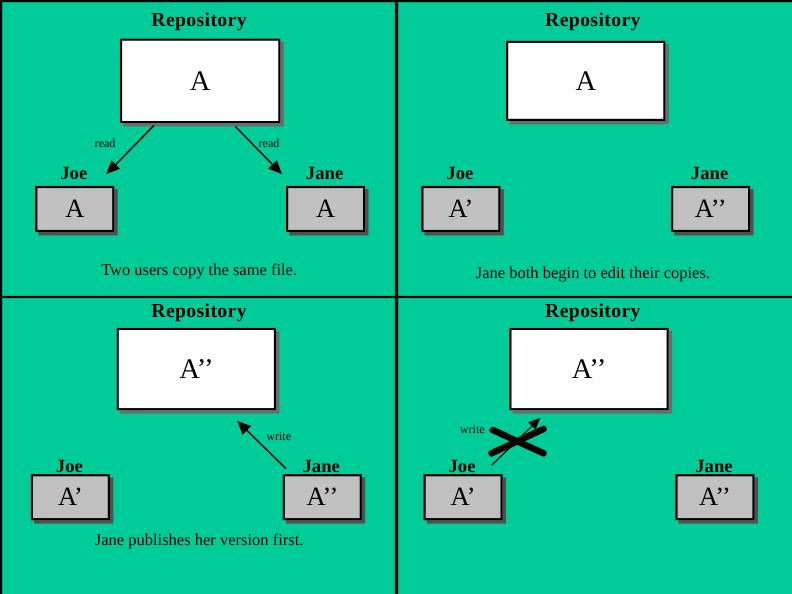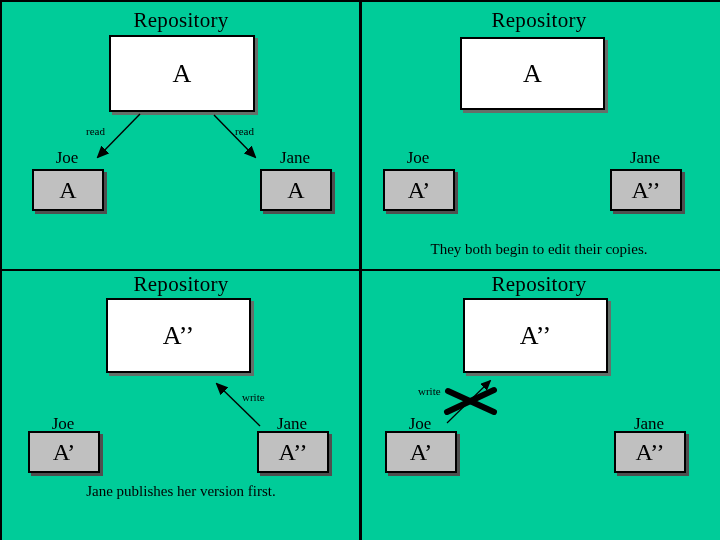--- a/index.html
+++ b/index.html
@@ -11,34 +11,34 @@
   }
   .divider-v{position:absolute;left:357px;top:0;width:3px;height:540px;background:#000;}
   .divider-h{position:absolute;left:0;top:267px;width:720px;height:2px;background:#000;}
   .quad{position:absolute;width:358px;height:268px;}
   #q1{left:0;top:0;}
   #q2{left:358px;top:0;}
   #q3{left:0;top:268px;}
   #q4{left:358px;top:268px;}
   .title{
     position:absolute;left:0;top:6px;width:100%;text-align:center;
-    font-weight:normal;font-size:21px;letter-spacing:0.3px;
+    font-weight:bold;font-size:18px;letter-spacing:0.3px;
   }
   #q3 .title,#q4 .title{top:2px;}
   .repobox{
     position:absolute;background:#FFFFFF;border:2px solid #000;
     box-shadow:3px 3px 0 #646F69;
     display:flex;align-items:center;justify-content:center;font-size:26px;
   }
   .filebox{
     position:absolute;width:68px;height:38px;background:#C0C0C0;border:2px solid #000;
     box-shadow:3px 3px 0 #4F4F4F;
     display:flex;align-items:center;justify-content:center;font-size:24px;
   }
-  .username{position:absolute;width:72px;text-align:center;font-weight:normal;font-size:17px;}
+  .username{position:absolute;width:72px;text-align:center;font-weight:bold;font-size:17px;}
   .arrowlabel{position:absolute;font-size:11px;}
   .caption{position:absolute;left:0;width:100%;text-align:center;font-size:15px;}
   svg.arrows{position:absolute;left:0;top:0;width:358px;height:268px;pointer-events:none;}
 </style>
 </head>
 <body>
 
 <div id="stage">
 
   <div class="quad" id="q1">
@@ -58,36 +58,37 @@
     <div class="arrowlabel" style="left:84px;top:123px;">read</div>
     <div class="arrowlabel" style="left:233px;top:123px;">read</div>
     <div class="username" style="left:29px;top:146px;">Joe</div>
     <div class="filebox" style="left:30px;top:167px;">
       <span>A</span>
     </div>
     <div class="username" style="left:257px;top:146px;">Jane</div>
     <div class="filebox" style="left:258px;top:167px;">
       <span>A</span>
     </div>
+    <div class="caption" style="top:236px;">Two users copy the same file.</div>
   </div>
 
   <div class="quad" id="q2">
     <div class="title">Repository</div>
     <div class="repobox" style="left:100px;top:35px;width:141px;height:69px;">
       <span>A</span>
     </div>
     <div class="username" style="left:22px;top:146px;">Joe</div>
     <div class="filebox" style="left:23px;top:167px;">
       <span>A’</span>
     </div>
     <div class="username" style="left:249px;top:146px;">Jane</div>
     <div class="filebox" style="left:250px;top:167px;">
       <span>A’’</span>
     </div>
-    <div class="caption" style="top:239px;">They both begin to edit their copies.</div>
+    <div class="caption" style="top:239px;">Jane both begin to edit their copies.</div>
   </div>
 
   <div class="quad" id="q3">
     <div class="title">Repository</div>
     <div class="repobox" style="left:104px;top:28px;width:141px;height:71px;">
       <span>A’’</span>
     </div>
     <svg class="arrows" viewBox="0 0 358 268">
       <defs>
         <marker id="ah-q3" markerWidth="9" markerHeight="8" refX="7.5" refY="4" orient="auto">

